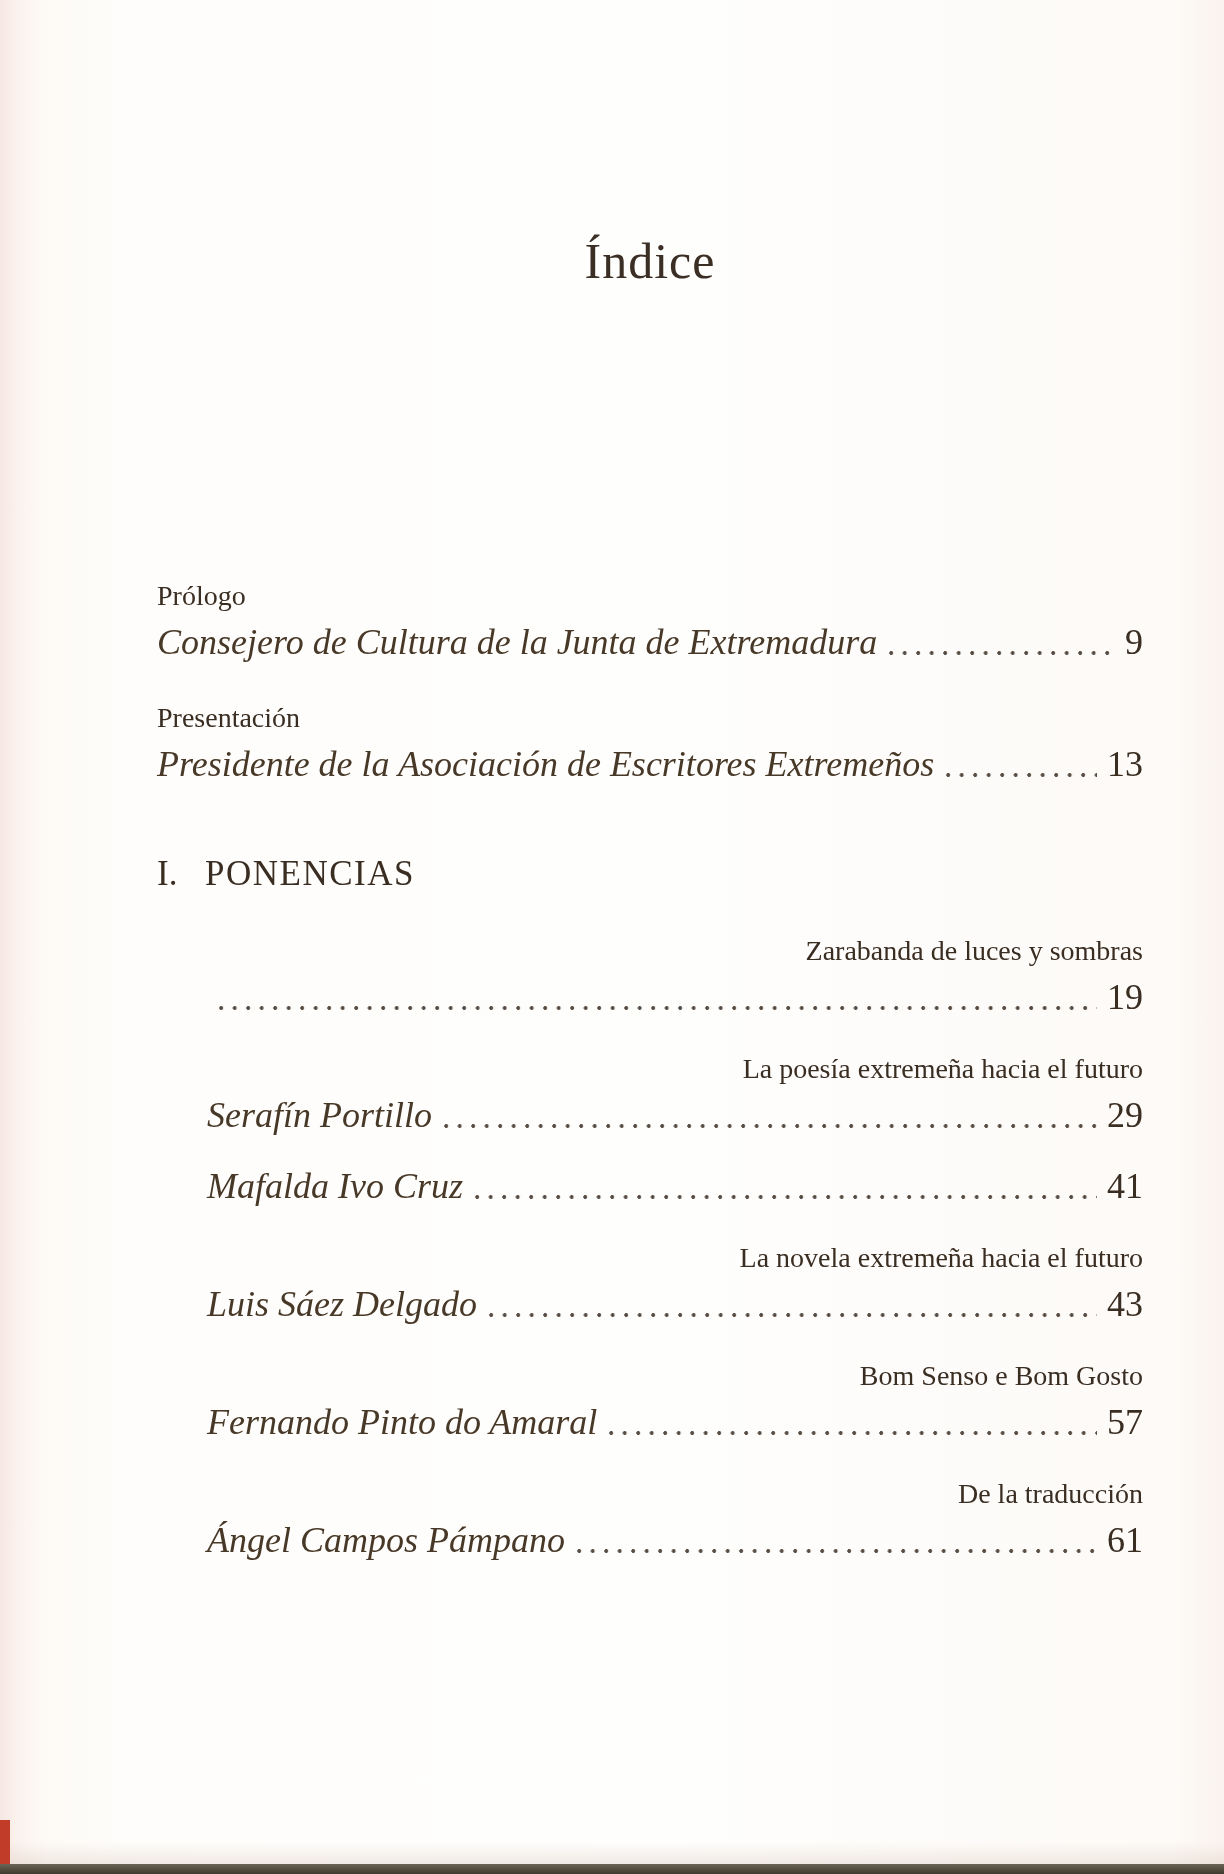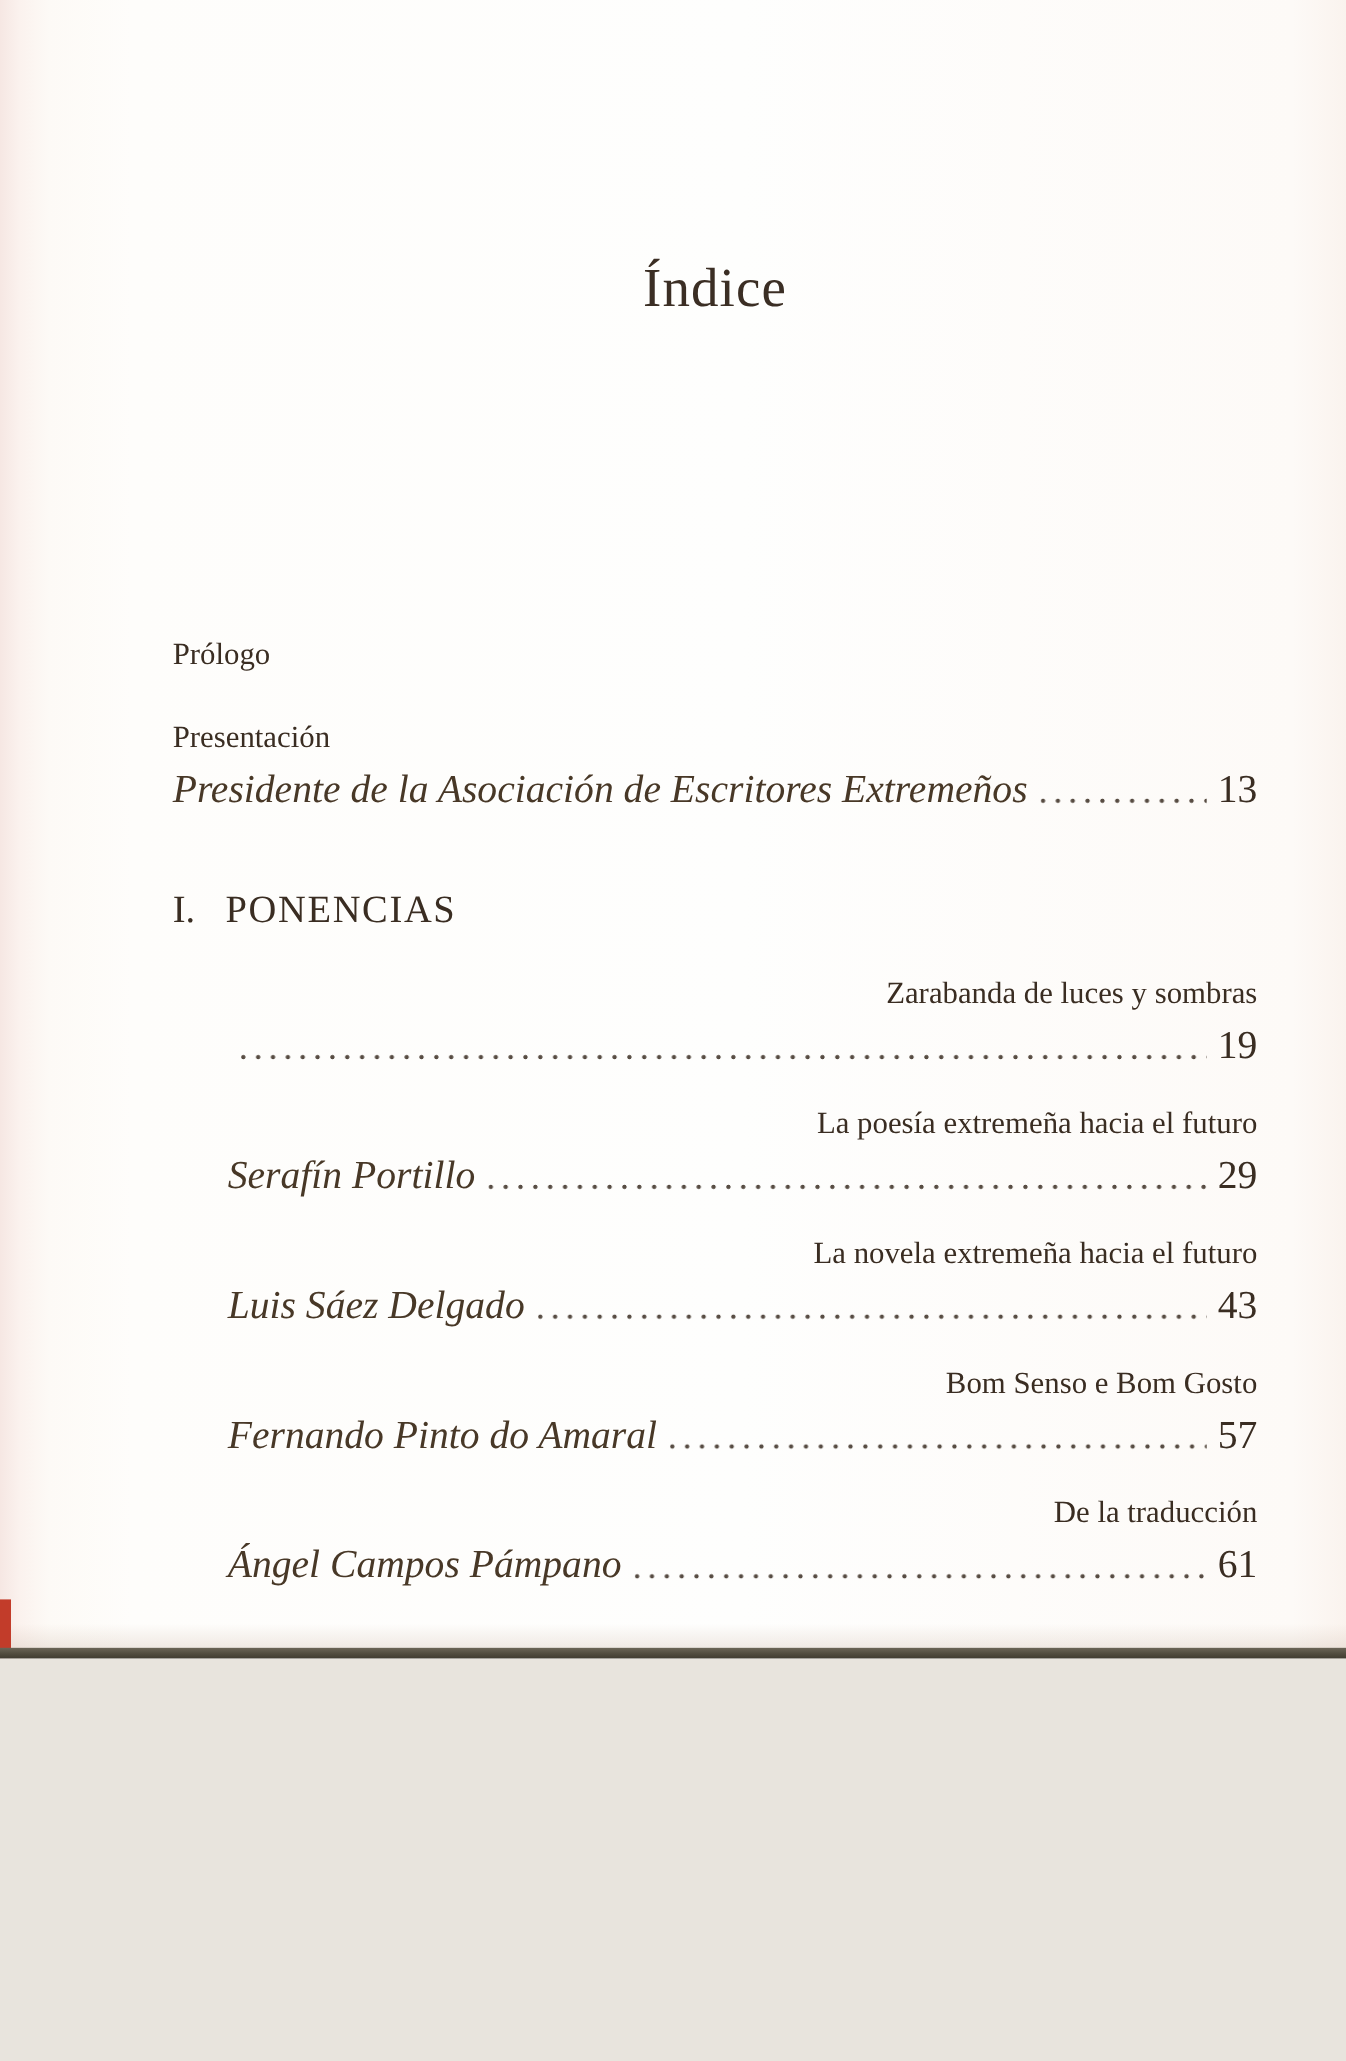--- a/index.html
+++ b/index.html
@@ -3,21 +3,21 @@
 <meta charset="utf-8">
 <style>
   html, body {
     margin: 0;
     padding: 0;
     background: #e8e4dd;
   }
   .scan-page {
     position: relative;
     width: 1224px;
-    height: 1508px;
+    height: 1874px;
     margin: 0 auto;
     overflow: hidden;
     font-family: "Liberation Serif", "DejaVu Serif", serif;
     color: #3a2d22;
     background:
       linear-gradient(90deg,
         #f6e7e3 0px, #fbf2ee 18px, #fdfaf6 45px,
         #fefdfb 120px, #fefefd 55%,
         #fdfaf7 96%, #faf3ee 100%),
       #fefdfb;
@@ -118,20 +118,25 @@
 <div class="scan-page">
 
   <div class="text-block">
 
     <h1 class="doc-title">Índice</h1>
 
     <div class="toc">
 
       <div class="toc-entry">
         <div class="entry-title">Prólogo</div>
+        <div class="author-line">
+          <span class="entry-author">Consejero de Cultura de la Junta de Extremadura</span>
+          <span class="leader"></span>
+          <span class="entry-page">9</span>
+        </div>
       </div>
 
       <div class="toc-entry">
         <div class="entry-title">Presentación</div>
         <div class="author-line">
           <span class="entry-author">Presidente de la Asociación de Escritores Extremeños</span>
           <span class="leader"></span>
           <span class="entry-page">13</span>
         </div>
       </div>
@@ -154,20 +159,25 @@
         <div class="toc-entry">
           <div class="entry-title">La poesía extremeña hacia el futuro</div>
           <div class="author-line">
             <span class="entry-author">Serafín Portillo</span>
             <span class="leader"></span>
             <span class="entry-page">29</span>
           </div>
         </div>
 
         <div class="toc-entry">
+          <div class="author-line">
+            <span class="entry-author">Mafalda Ivo Cruz</span>
+            <span class="leader"></span>
+            <span class="entry-page">41</span>
+          </div>
         </div>
 
         <div class="toc-entry">
           <div class="entry-title">La novela extremeña hacia el futuro</div>
           <div class="author-line">
             <span class="entry-author">Luis Sáez Delgado</span>
             <span class="leader"></span>
             <span class="entry-page">43</span>
           </div>
         </div>

